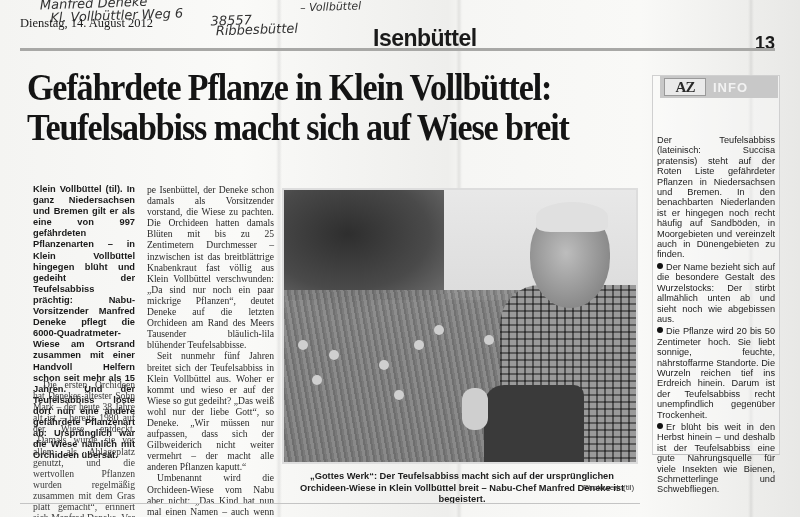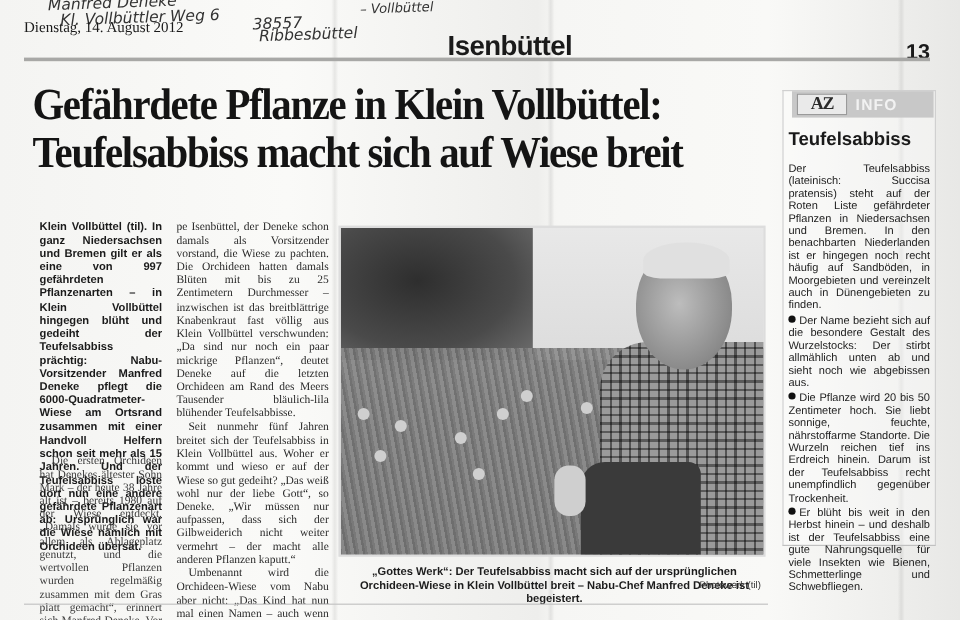--- a/index.html
+++ b/index.html
@@ -121,20 +121,19 @@
     <div class="hair"></div>
   </div>
   <div class="caption">„Gottes Werk“: Der Teufelsabbiss macht sich auf der ursprünglichen Orchideen-Wiese in Klein Vollbüttel breit – Nabu-Chef Manfred Deneke ist begeistert.</div>
   <div class="credit">Photowerk (til)</div>
   <div class="bottomrule"></div>
 
   <div class="infobox"></div>
   <div class="infobar"></div>
   <div class="azlogo">AZ</div>
   <div class="infolabel">INFO</div>
-  <div class="infotitle">Teufelsabbiss</div>
   <div class="infotext">
     <p>Der Teufelsabbiss (lateinisch: Succisa pratensis) steht auf der Roten Liste gefährdeter Pflanzen in Niedersachsen und Bremen. In den benachbarten Niederlanden ist er hingegen noch recht häufig auf Sandböden, in Moorgebieten und vereinzelt auch in Dünengebieten zu finden.</p>
     <p><span class="bullet"></span><span>Der Name bezieht sich auf die besondere Gestalt des Wurzelstocks: Der stirbt allmählich unten ab und sieht noch wie abgebissen aus.</span></p>
     <p><span class="bullet"></span><span>Die Pflanze wird 20 bis 50 Zentimeter hoch. Sie liebt sonnige, feuchte, nährstoffarme Standorte. Die Wurzeln reichen tief ins Erdreich hinein. Darum ist der Teufelsabbiss recht unempfindlich gegenüber Trockenheit.</span></p>
     <p><span class="bullet"></span><span>Er blüht bis weit in den Herbst hinein – und deshalb ist der Teufelsabbiss eine gute Nahrungsquelle für viele Insekten wie Bienen, Schmetterlinge und Schwebfliegen.</span></p>
   </div>
 </div>
 
 </body></html>

